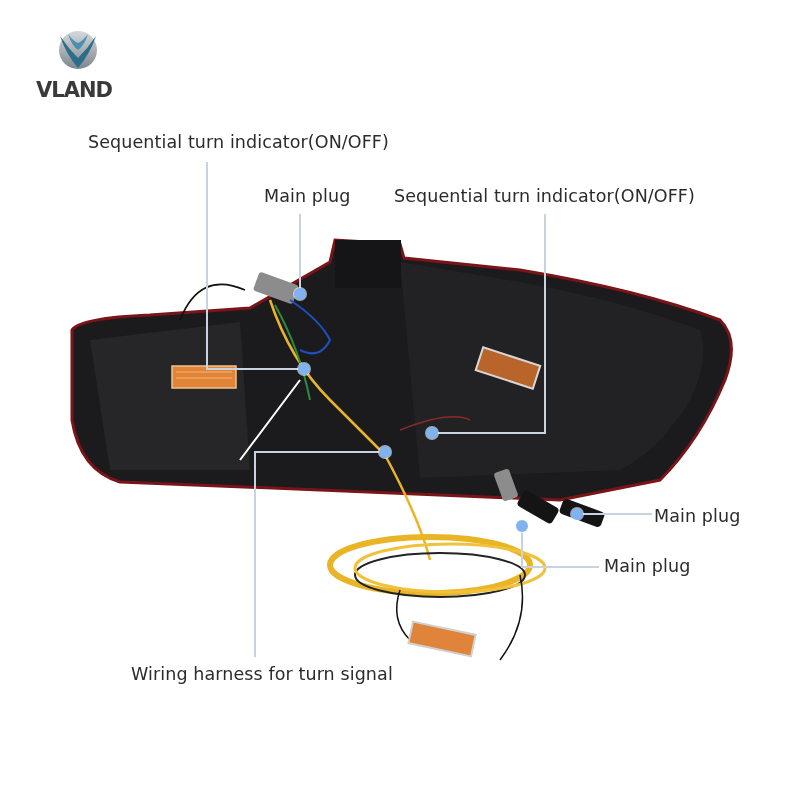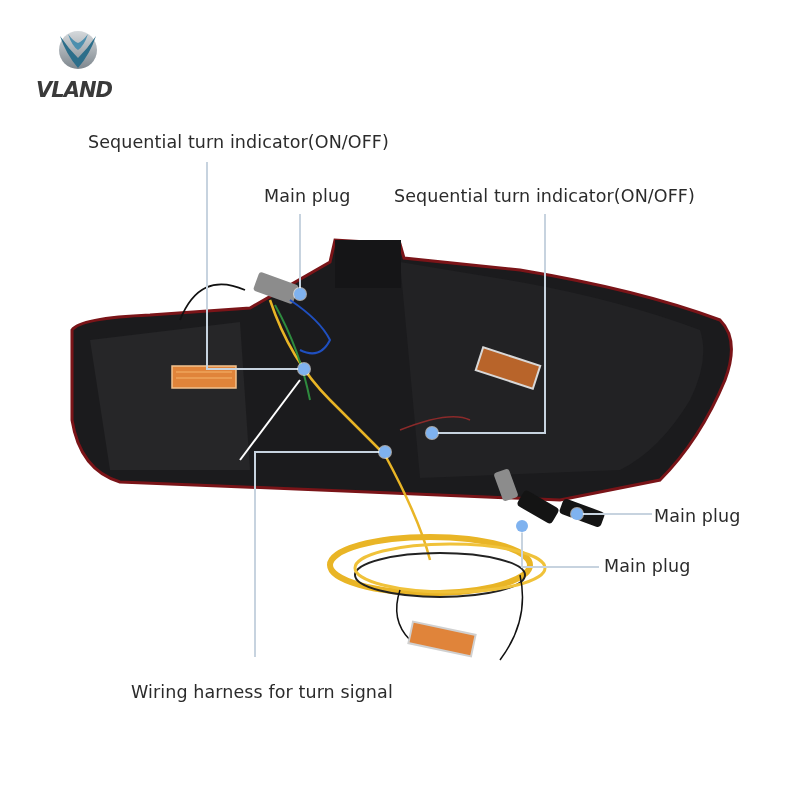--- a/index.html
+++ b/index.html
@@ -1,18 +1,18 @@
 <!DOCTYPE html>
 <html><head>
 <meta charset="utf-8">
 <style>
   html, body { margin:0; padding:0; background:#ffffff; }
   body { width:800px; height:800px; position:relative; overflow:hidden; font-family:"DejaVu Sans", sans-serif; }
   .logo { position:absolute; left:36px; top:28px; width:90px; height:78px; }
-  .logo-text { position:absolute; left:36px; top:78px; font-family:"DejaVu Sans", sans-serif; font-weight:bold; font-style:italic; font-size:21px; color:#3a3a3a; letter-spacing:-1px; }
+  .logo-text { position:absolute; left:36px; top:78px; font-family:"DejaVu Sans", sans-serif; font-weight:bold; font-size:21px; color:#3a3a3a; letter-spacing:-1px; }
   .label { position:absolute; color:#2b2b2b; font-size:17.5px; white-space:nowrap; letter-spacing:0.1px;text-align:right; }
   .product { position:absolute; left:0; top:0; width:800px; height:800px; }
   .line { position:absolute; background:#c7d3df; }
   .dot { position:absolute; width:12px; height:12px; border-radius:50%; background:#7fb2ef; box-shadow:0 0 0 1px rgba(255,255,255,0.6); }
 </style>
 </head>
 <body>
 
 <svg class="logo" viewBox="0 0 90 78">
   <defs>
@@ -83,13 +83,13 @@
 
 <div class="line" style="left:254px; top:452px; width:2px; height:205px;"></div>
 <div class="line" style="left:254px; top:451px; width:130px; height:2px;"></div>
 <div class="dot" style="left:379px; top:446px;"></div>
 
 <div class="label" style="left:88px; top:132px;">Sequential turn indicator(ON/OFF)</div>
 <div class="label" style="left:264px; top:186px;">Main plug</div>
 <div class="label" style="left:394px; top:186px;">Sequential turn indicator(ON/OFF)</div>
 <div class="label" style="left:654px; top:506px;">Main plug</div>
 <div class="label" style="left:604px; top:556px;">Main plug</div>
-<div class="label" style="left:131px; top:664px;margin-top:18px;">Wiring harness for turn signal</div>
+<div class="label" style="left:131px; top:664px;">Wiring harness for turn signal</div>
 
 </body></html>

